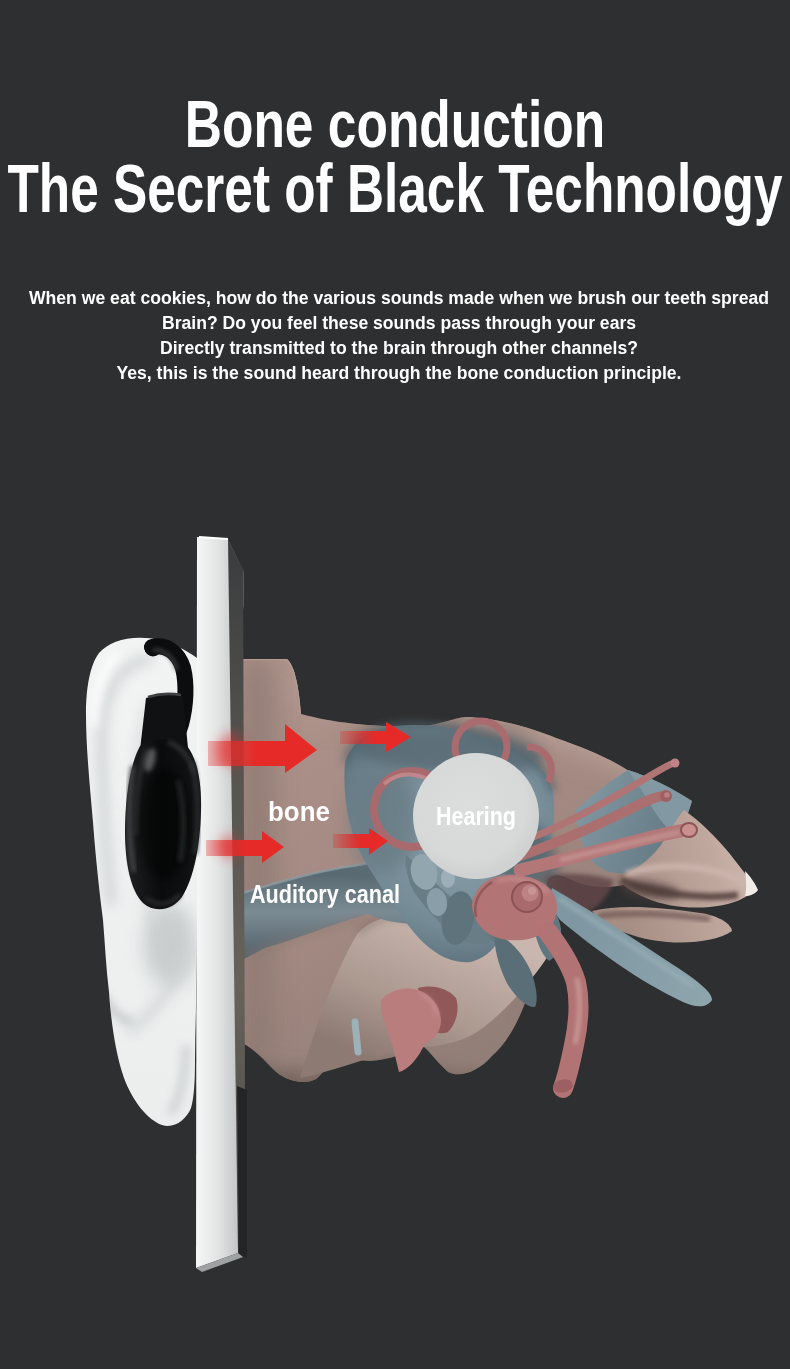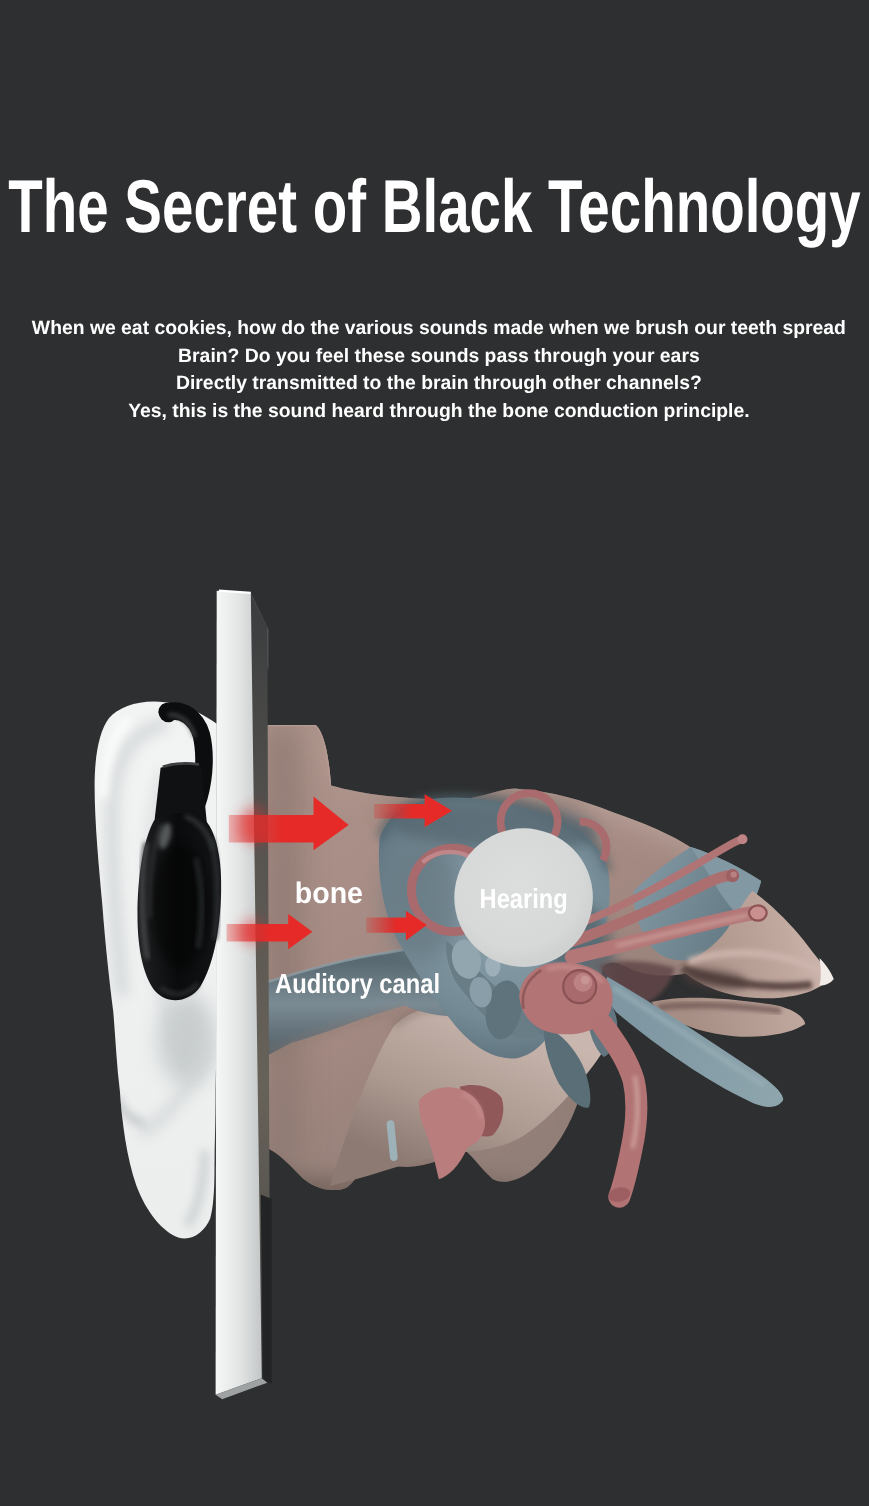--- a/index.html
+++ b/index.html
@@ -10,20 +10,21 @@
   .h1b{top:156px;font-size:68px;line-height:65px;}
   .h1a>span,.h1b>span{display:inline-block;transform-origin:50% 0;}
   .h1a>span{transform:scaleX(0.78);}
   .h1b>span{transform:scaleX(0.755);}
   .body-txt{position:absolute;left:4px;top:286px;width:790px;text-align:center;color:#fff;font-weight:bold;font-size:17.6px;line-height:25px;}
   svg{position:absolute;left:0;top:0;}
 </style>
 </head>
 <body>
 <div class="page">
+  <div class="h1a"><span>Bone conduction</span></div>
   <div class="h1b"><span>The Secret of Black Technology</span></div>
   <div class="body-txt">When we eat cookies, how do the various sounds made when we brush our teeth spread<br>
   Brain? Do you feel these sounds pass through your ears<br>
   Directly transmitted to the brain through other channels?<br>
   Yes, this is the sound heard through the bone conduction principle.</div>
   <svg width="790" height="1369" viewBox="0 0 790 1369">
     <defs>
       <filter id="b2" x="-60%" y="-60%" width="220%" height="220%">
           <feGaussianBlur stdDeviation="2"></feGaussianBlur>
         </filter>

